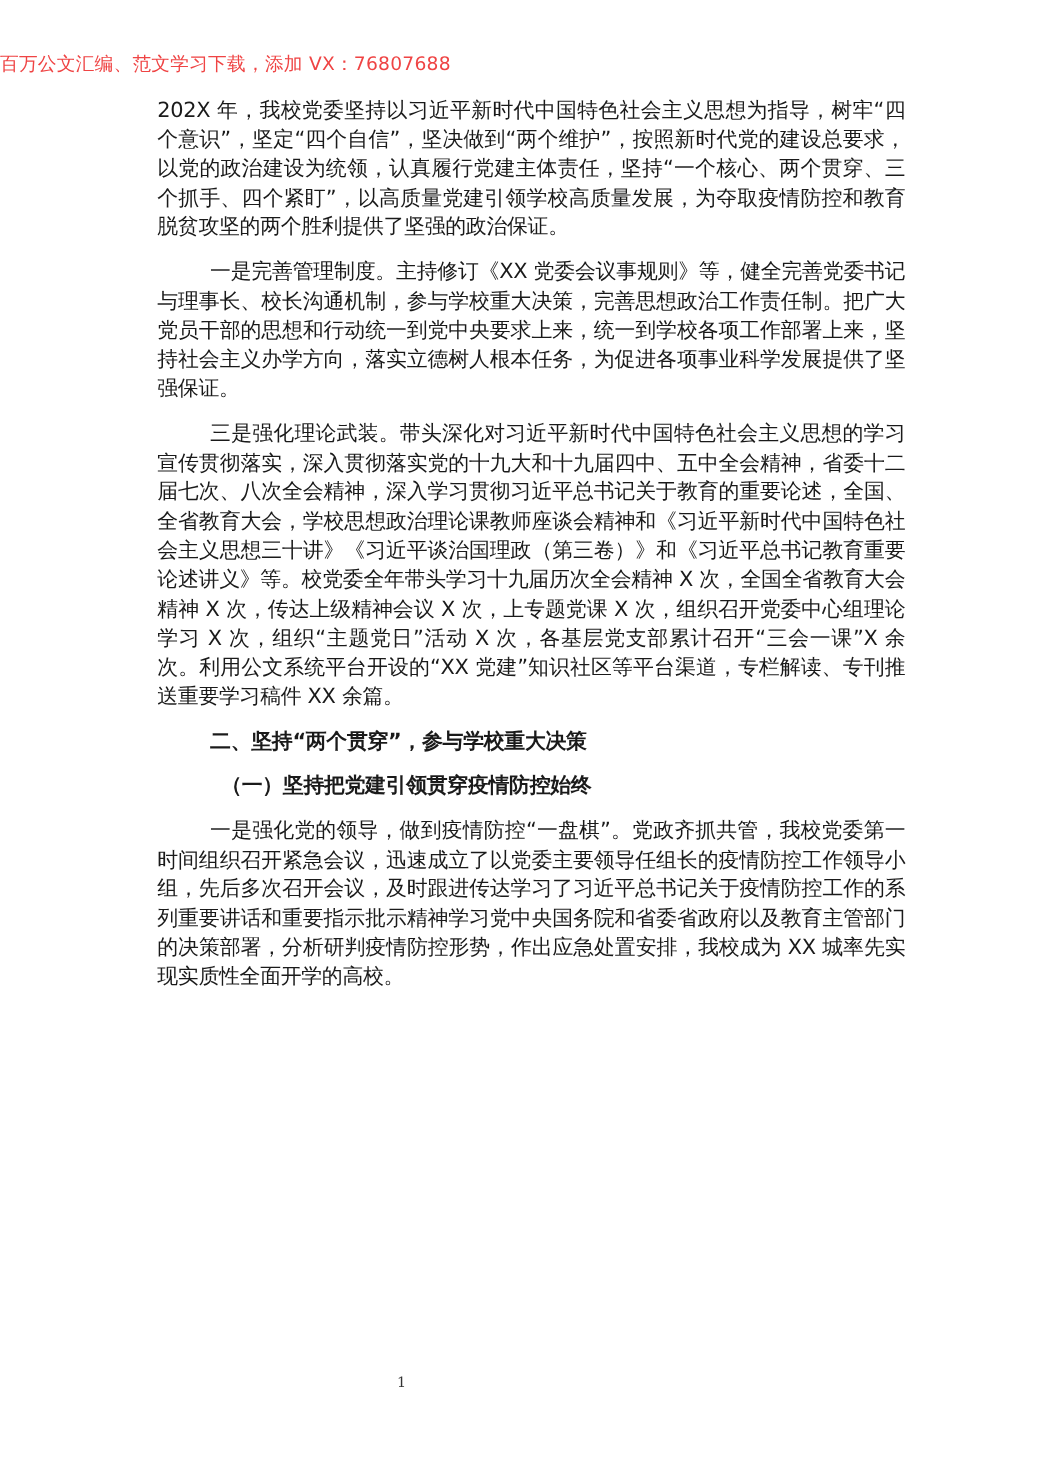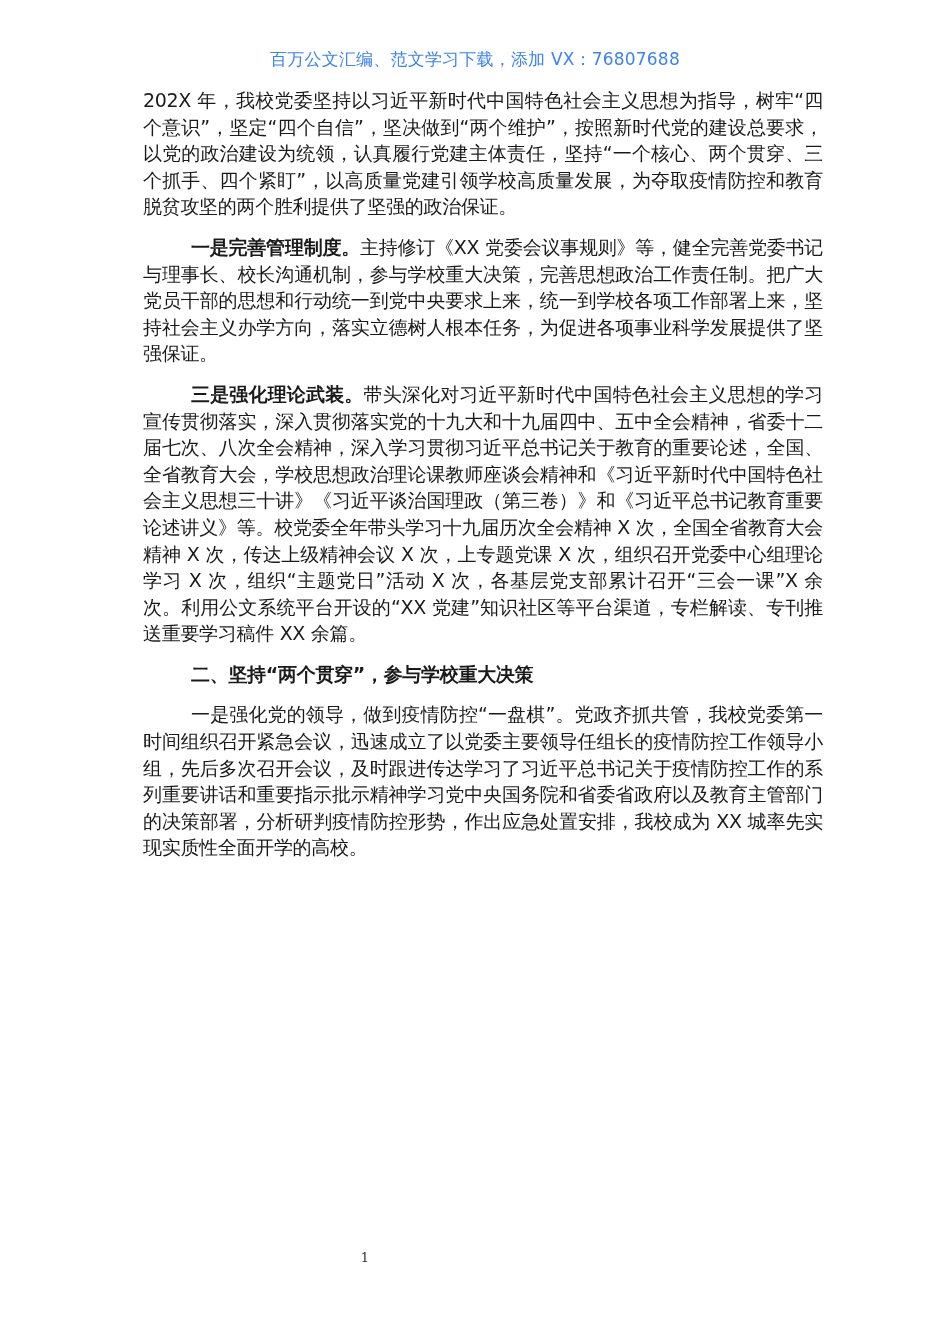--- a/index.html
+++ b/index.html
@@ -21,22 +21,21 @@
     top: 0;
     width: 950px;
     height: 1344px;
     background: #ffffff;
   }
   .banner {
     position: absolute;
     top: 46px;
     left: 0;
     width: 950px;
-    text-align: center;
-    color: #3b82f6;
+    color: #ef4444;
     font-size: 17px;
     letter-spacing: 0.2px;
     line-height: 26px;
   }
   .content {
     position: absolute;
     left: 143px;
     top: 87px;
     width: 680px;
     font-size: 19px;
@@ -52,21 +51,21 @@
   .h1 {
     font-weight: bold;
     text-indent: 48px;
     margin-bottom: 14px !important;
   }
   .para {
     text-indent: 48px;
     margin-bottom: 14px !important;
   }
   .para .lead {
-    font-weight: bold;
+    font-weight: normal;
   }
   .h2 {
     font-weight: bold;
     text-indent: 58px;
     margin-bottom: 14px !important;
   }
   .page-number {
     position: absolute;
     top: 1250px;
     left: 355px;
@@ -89,20 +88,21 @@
     <p class="p-intro">202X 年，我校党委坚持以习近平新时代中国特色社会主义思想为指导，树牢“四个意识”，坚定“四个自信”，坚决做到“两个维护”，按照新时代党的建设总要求，以党的政治建设为统领，认真履行党建主体责任，坚持“一个核心、两个贯穿、三个抓手、四个紧盯”，以高质量党建引领学校高质量发展，为夺取疫情防控和教育脱贫攻坚的两个胜利提供了坚强的政治保证。</p>
 
 
     <p class="para"><span class="lead">一是完善管理制度。</span><span>主持修订《XX 党委会议事规则》等，健全完善党委书记与理事长、校长沟通机制，参与学校重大决策，完善思想政治工作责任制。把广大党员干部的思想和行动统一到党中央要求上来，统一到学校各项工作部署上来，坚持社会主义办学方向，落实立德树人根本任务，为促进各项事业科学发展提供了坚强保证。</span></p>
 
 
     <p class="para"><span class="lead">三是强化理论武装。</span><span>带头深化对习近平新时代中国特色社会主义思想的学习宣传贯彻落实，深入贯彻落实党的十九大和十九届四中、五中全会精神，省委十二届七次、八次全会精神，深入学习贯彻习近平总书记关于教育的重要论述，全国、全省教育大会，学校思想政治理论课教师座谈会精神和《习近平新时代中国特色社会主义思想三十讲》《习近平谈治国理政（第三卷）》和《习近平总书记教育重要论述讲义》等。校党委全年带头学习十九届历次全会精神 X 次，全国全省教育大会精神 X 次，传达上级精神会议 X 次，上专题党课 X 次，组织召开党委中心组理论学习 X 次，组织“主题党日”活动 X 次，各基层党支部累计召开“三会一课”X 余次。利用公文系统平台开设的“XX 党建”知识社区等平台渠道，专栏解读、专刊推送重要学习稿件 XX 余篇。</span></p>
 
     <p class="h1">二、坚持“两个贯穿”，参与学校重大决策</p>
 
+    <p class="h2">（一）坚持把党建引领贯穿疫情防控始终</p>
 
     <p class="para">一是强化党的领导，做到疫情防控“一盘棋”。党政齐抓共管，我校党委第一时间组织召开紧急会议，迅速成立了以党委主要领导任组长的疫情防控工作领导小组，先后多次召开会议，及时跟进传达学习了习近平总书记关于疫情防控工作的系列重要讲话和重要指示批示精神学习党中央国务院和省委省政府以及教育主管部门的决策部署，分析研判疫情防控形势，作出应急处置安排，我校成为 XX 城率先实现实质性全面开学的高校。</p>
 
   </div>
 
   <div class="page-number">1</div>
 
 </div>
 
 </body></html>

